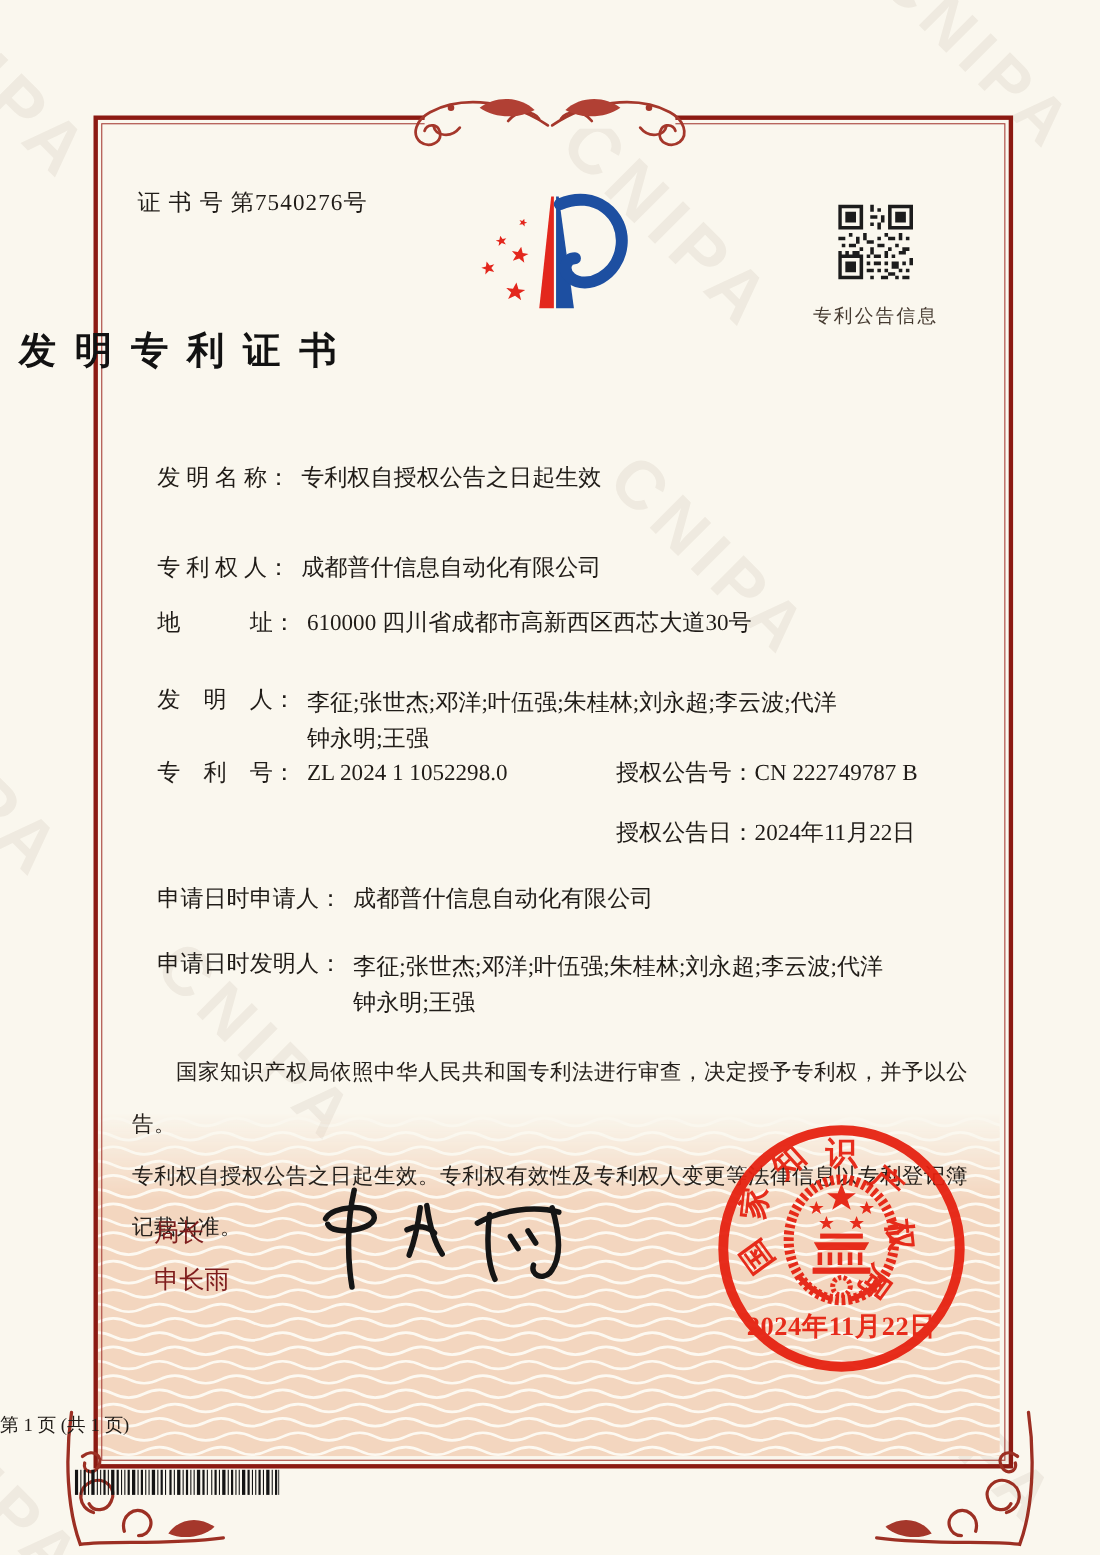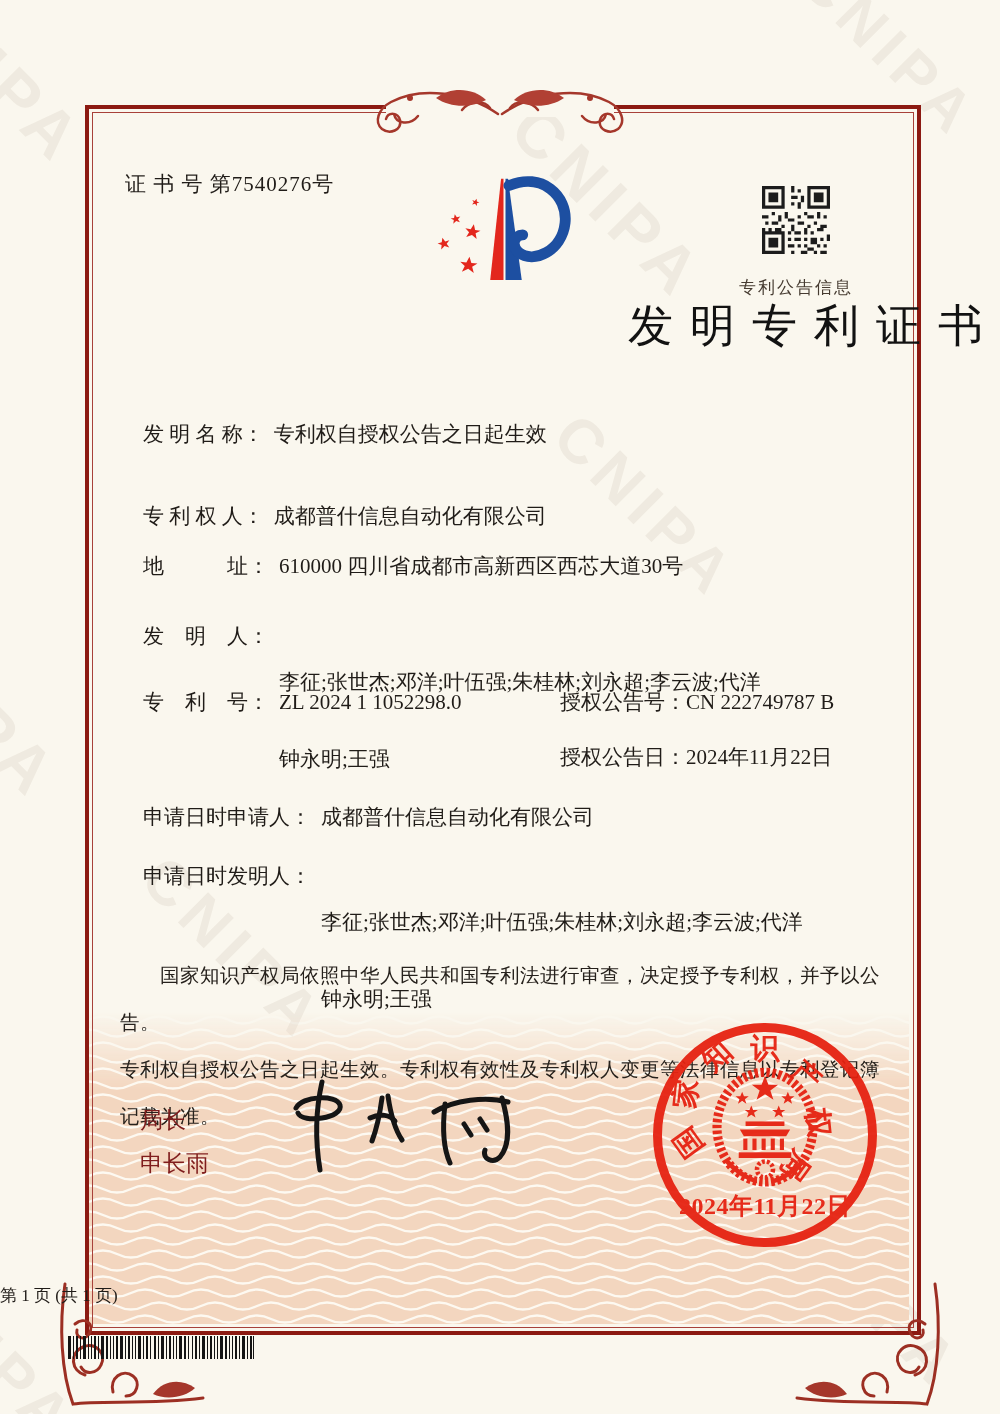--- a/index.html
+++ b/index.html
@@ -33,30 +33,30 @@
   .flip{transform:scaleX(-1);}
   
   .cert-no{position:absolute; left:125px; top:170px; font-size:21px; letter-spacing:1px; z-index:4;}
   .logo{position:absolute; left:420px; top:160px; z-index:4;}
   .qr{position:absolute; left:762px; top:186px; z-index:4;}
   .qr-caption{
     position:absolute; left:736px; top:276px; width:120px; text-align:center;
     font-size:17px; letter-spacing:2px; color:#463b31; z-index:4;
   }
   .title{
-    position:absolute; left:0; top:296px; width:100%; text-align:right;
-    font-size:45px; font-weight:normal; letter-spacing:17px; text-indent:17px;
+    position:absolute; left:0; top:296px; width:100%; text-align:left;
+    font-size:34px; font-weight:bold; letter-spacing:17px; text-indent:17px;
     color:#121212; z-index:4;
   }
   
   .row{position:absolute; left:143px; font-size:21px; z-index:4; white-space:nowrap;}
   .row .lbl{display:inline-block;}
   .row .val{margin-left:10px;}
   .row .val2{margin-left:10px; display:inline-block; vertical-align:top; white-space:normal;}
-  .val2 div{line-height:33px;margin-top:44px;}
+  .val2 div{line-height:33px;}
   .col2{position:absolute; left:560px; font-size:21px; z-index:4; white-space:nowrap;}
   
   .statement{
     position:absolute; left:120px; top:952px; width:762px; z-index:4;
     font-size:19.5px; line-height:47px; color:#26211c; letter-spacing:0.5px;
   }
   .statement .l1{text-indent:40px;}
   
   .signer{position:absolute; z-index:4; font-family:"Liberation Sans","DejaVu Sans",sans-serif; font-size:23px; color:#7f1d1d;}
   .sig{position:absolute; left:282px; top:1068px; z-index:4;}

